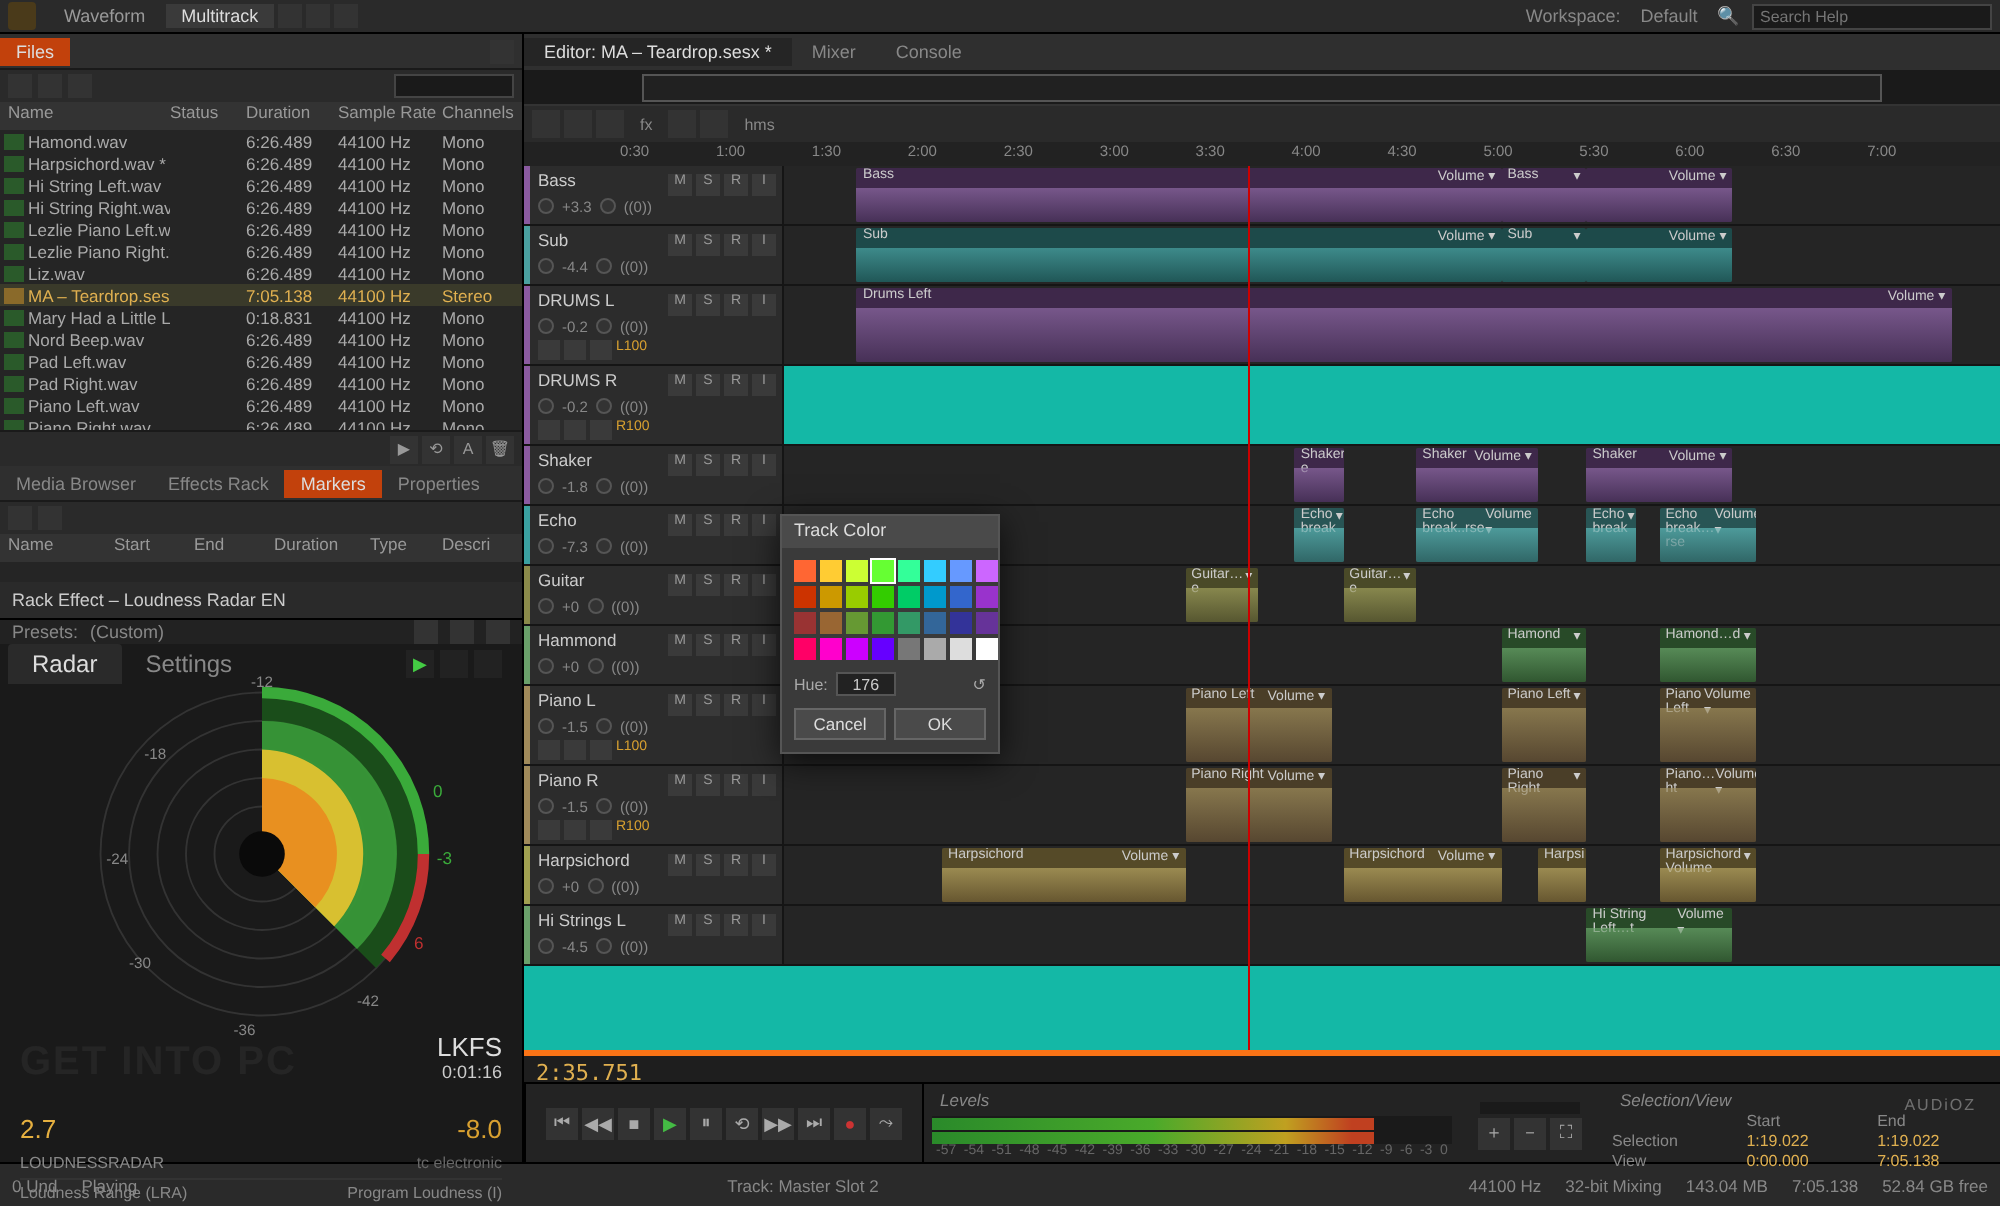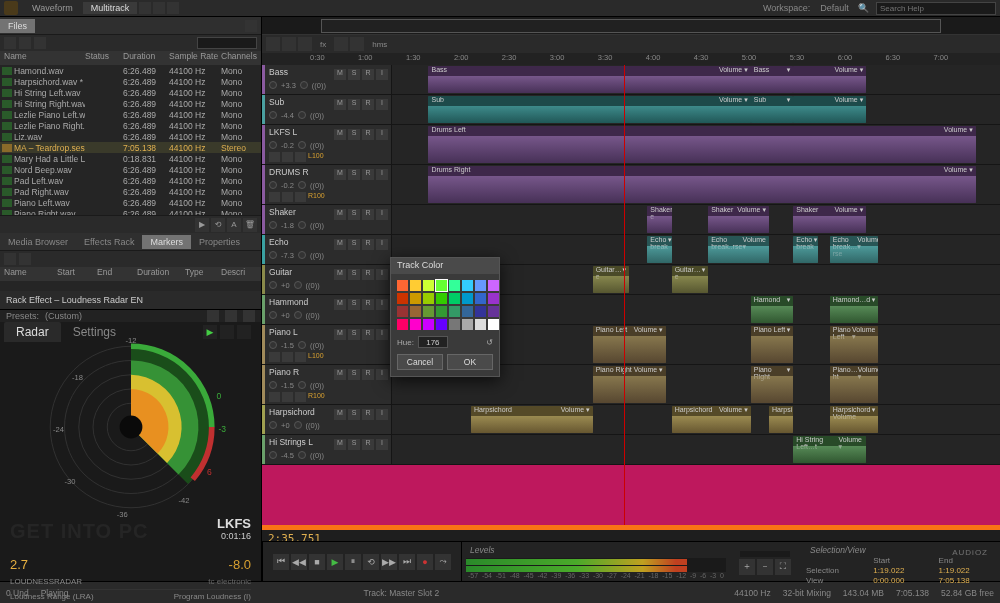--- a/index.html
+++ b/index.html
@@ -15,21 +15,21 @@
 .menubar .search { width:120px; height:13px; background:#1a1a1a; border:1px solid #444; font-size:8px; color:#888; padding:0 3px; }
 
 
 .layout { display:flex; height:calc(100% - 17px - 22px); }
 .left { width:262px; background:#252525; display:flex; flex-direction:column; border-right:1px solid #000; }
 .right { flex:1; display:flex; flex-direction:column; min-width:0; }
 
 
 .panelrow { height:18px; background:#2f2f2f; display:flex; align-items:center; border-bottom:1px solid #1a1a1a; font-size:9px; }
 .ptab { padding:2px 8px; color:#888; cursor:pointer; }
-.ptab.active { background:#737373; color:#ddd; }
+.ptab.active { background:#c2410c; color:#ddd; }
 .prow-icons { margin-left:auto; display:flex; gap:4px; padding-right:4px; }
 .ico { width:12px; height:12px; background:#333; cursor:pointer; }
 
 
 .files-toolbar { height:16px; background:#2a2a2a; display:flex; align-items:center; padding:0 4px; gap:3px; }
 .files-header { display:flex; height:14px; background:#333; font-size:8.5px; color:#999; }
 .fh-name{flex:1;padding-left:4px}.fh-status{width:38px}.fh-dur{width:46px}.fh-sr{width:52px}.fh-ch{width:40px}
 .files-list { overflow:auto; height:150px; background:#252525; }
 .file-row { display:flex; height:11px; font-size:8.5px; align-items:center; color:#aaa; }
 .file-row.sel { background:#3a3a2a; color:#e0b050; }
@@ -55,39 +55,39 @@
 .rtab.active { background:#2a2a2a; color:#ddd; border-radius:2px 2px 0 0; }
 .radar-play { margin-left:auto; display:flex; gap:3px; padding-right:6px; }
 .radar-play .pbtn { width:14px; height:14px; background:#222; cursor:pointer; }
 .radar-play .pbtn.green { color:#4c4;display:flex;align-items:center;justify-content:center;font-size:9px; }
 .peak { display:flex;align-items:center;gap:4px;font-size:8px;color:#999;justify-content:flex-end;padding:2px 10px; }
 .peak-dot { width:8px;height:8px;background:#500;border:1px solid #800; }
 .radar-canvas { flex:1; position:relative; min-height:170px; display:flex; align-items:center; justify-content:center; }
 .radar-canvas svg { width:190px; height:190px; }
 .radar-bottom { padding:4px 10px 6px; font-size:9px; }
 .radar-row { display:flex; justify-content:space-between; align-items:baseline; }
-.lkfs { font-size:13px; color:#ddd; text-align:right;font-weight:bold; }
+.lkfs { font-size:13px; color:#ddd; text-align:right; }
 .yellow { color:#e6b040; } .yellow2{color:#d8a030;}
 .lrng { display:flex; justify-content:space-between; font-size:8px; color:#888; border-top:1px solid #333; margin-top:3px; padding-top:2px; }
 .tc-logo { font-size:8px; text-align:right; color:#666; }
 
 
 .editor-top { height:18px; display:flex; align-items:center; background:#2f2f2f; font-size:9px; }
 .editor-top .etab { padding:2px 10px; color:#888; cursor:pointer; }
 .editor-top .etab.active { color:#ddd; background:#252525; }
 .overview { height:18px; background:#1a1a1a; border-bottom:1px solid #333; position:relative; }
 .overview .ov-sel { position:absolute; left:8%; width:84%; top:2px; height:14px; border:1px solid #555; background:rgba(100,100,100,.1); }
 
 .timeline-toolbar { height:18px; background:#2a2a2a; display:flex; align-items:center; gap:2px; padding:0 4px; font-size:8px; color:#888; }
 .tlbtn { width:14px;height:14px;background:#333;cursor:pointer;display:flex;align-items:center;justify-content:center; }
 .tl-fx { padding:0 6px; }
 .ruler { height:12px; background:#222; position:relative; font-size:7.5px; color:#888; overflow:hidden; }
 .ruler span { position:absolute; top:0; }
 
-.tracks-scroll { flex:1; overflow:auto; background:#be185d; min-height:0; position:relative; }
+.tracks-scroll { flex:1; overflow:auto; background:#14b8a6; min-height:0; position:relative; }
 .track { display:flex; border-bottom:1px solid #151515; min-height:30px; }
 .track-head { width:130px; background:#2c2c2c; border-right:1px solid #151515; padding:2px 3px; font-size:8.5px; position:relative; }
 .track-head .th-color { position:absolute; left:0; top:0; width:3px; height:100%; }
 .track-head .th-name { margin-left:4px; color:#ccc; }
 .track-head .th-btns { display:flex; gap:2px; margin:2px 0 0 4px; }
 .th-btn { width:12px; height:11px; background:#3a3a3a; font-size:7px; text-align:center; cursor:pointer; color:#999; }
 .th-knobs { display:flex; gap:4px; margin-left:4px; margin-top:1px; font-size:7.5px; color:#888; }
 .th-knobs .kn { width:8px;height:8px;border-radius:50%;border:1px solid #555;background:#333; }
 .th-fx { display:flex; gap:2px; margin:2px 0 0 4px; }
 .th-fx .fxb { width:11px;height:10px;background:#3a3a3a;cursor:pointer; }
@@ -101,21 +101,21 @@
 .c-teal{background:#2a6a6a}.c-teal .clip-wave{background:linear-gradient(#4aa0a0,#1a4a4a)}
 .c-olive{background:#6a6a3a}.c-olive .clip-wave{background:linear-gradient(#9a9a5a,#4a4a2a)}
 .c-teal2{background:#3a7a7a}.c-teal2 .clip-wave{background:linear-gradient(#5ab0b0,#2a5a5a)}
 .c-green{background:#3a6a3a}.c-green .clip-wave{background:linear-gradient(#6aa06a,#2a4a2a)}
 .c-brown{background:#6a5a3a}.c-brown .clip-wave{background:linear-gradient(#9a8a5a,#4a3a2a)}
 .c-yellow{background:#7a6a3a}.c-yellow .clip-wave{background:linear-gradient(#b0a060,#5a4a2a)}
 
 .playhead { position:absolute; top:0; bottom:0; width:1px; background:#c00; left:49%; z-index:5; }
 .playhead::before { content:''; position:absolute; top:-4px; left:-3px; border:4px solid transparent; border-top-color:#cc9933; }
 
-.timecode-big { height:16px; background:#1e1e1e; color:#e0b050; font-size:11px; padding:2px 6px; font-family:monospace; border-top:5px solid #f97316; }
+.timecode-big { height:16px; background:#1e1e1e; color:#e0b050; font-size:11px; padding:2px 6px; font-family:monospace; border-top:3px solid #f97316; }
 
 
 .transport-row { height:40px; background:#232323; display:flex; border-top:1px solid #000; }
 .levels-block { flex:1; display:flex; flex-direction:column; padding:2px 4px; }
 .lv-tab { font-size:8.5px; color:#888; padding:1px 4px;font-style:italic; }
 .meter { height:14px; background:#1a1a1a; position:relative; margin-top:2px; }
 .meter-fill { position:absolute; left:0; top:1px; bottom:1px; width:85%; background:linear-gradient(90deg,#2a8a2a 0%,#4aaa2a 50%,#c0a020 80%,#c04020 95%); }
 .meter-scale { display:flex; justify-content:space-between; font-size:7px; color:#666; padding:0 2px; }
 .transport-ctrls { width:200px; display:flex; align-items:center; justify-content:center; gap:2px; border-left:1px solid #000; border-right:1px solid #000; }
 .tc-btn { width:16px;height:16px;background:#333;cursor:pointer;display:flex;align-items:center;justify-content:center;color:#aaa;font-size:9px; }
@@ -389,20 +389,25 @@
         </div>
         <div class="lrng">
           <span>Loudness Range (LRA)</span>
           <span>Program Loudness (I)</span>
         </div>
       </div>
     </div>
   </div>
 
   <div class="right">
+    <div class="editor-top" id="editor-tabs">
+        <div class="etab active">Editor: MA – Teardrop.sesx *</div>
+        <div class="etab">Mixer</div>
+        <div class="etab">Console</div>
+      </div>
     <div class="overview">
         <div class="ov-sel"></div>
       </div>
     <div class="timeline-toolbar">
       <div class="tlbtn"></div>
       <div class="tlbtn"></div>
       <div class="tlbtn"></div>
       <span class="tl-fx">fx</span>
       <div class="tlbtn"></div>
       <div class="tlbtn"></div>
@@ -509,21 +514,21 @@
                 <span>Volume ▾</span>
               </div>
               <div class="clip-wave"></div>
             </div>
           </div>
         </div>
         <div class="track" style="min-height: 40px;">
           <div class="track-head">
             <div class="th-color" style="background:#8a5aa0"></div>
     <div style="display:flex;justify-content:space-between">
-              <span class="th-name">LKFS L</span>
+              <span class="th-name">DRUMS L</span>
     <span class="th-btns">
                 <span class="th-btn">M</span>
                 <span class="th-btn">S</span>
                 <span class="th-btn">R</span>
                 <span class="th-btn">I</span>
               </span>
             </div>
     <div class="th-knobs">
               <span class="kn"></span>
               <span>-0.2</span>
@@ -540,21 +545,21 @@
           <div class="track-lane">
             <div class="clip c-purple" style="left: 6%; width: 90%;">
               <div class="clip-head">
                 <span>Drums Left</span>
                 <span>Volume ▾</span>
               </div>
               <div class="clip-wave"></div>
             </div>
           </div>
         </div>
-        <div class="track" style="min-height: 40px;">
+        <div class="track" style="min-height: 40px; flex-direction: column;">
           <div class="track-head">
             <div class="th-color" style="background:#8a5aa0"></div>
     <div style="display:flex;justify-content:space-between">
               <span class="th-name">DRUMS R</span>
     <span class="th-btns">
                 <span class="th-btn">M</span>
                 <span class="th-btn">S</span>
                 <span class="th-btn">R</span>
                 <span class="th-btn">I</span>
               </span>

